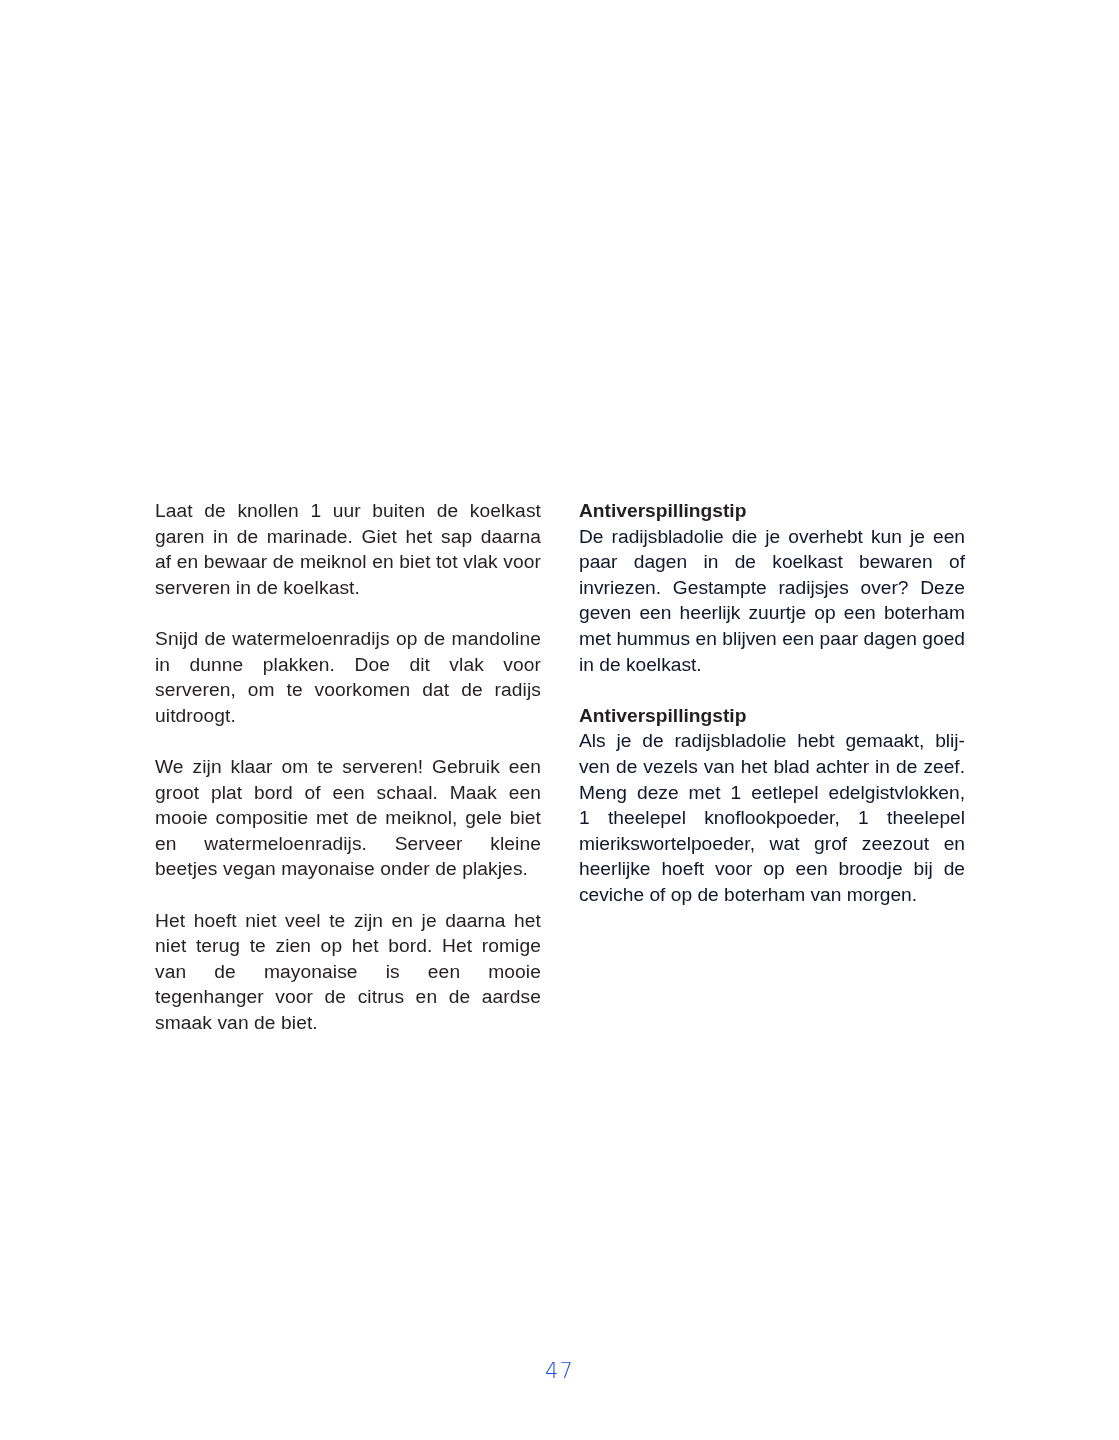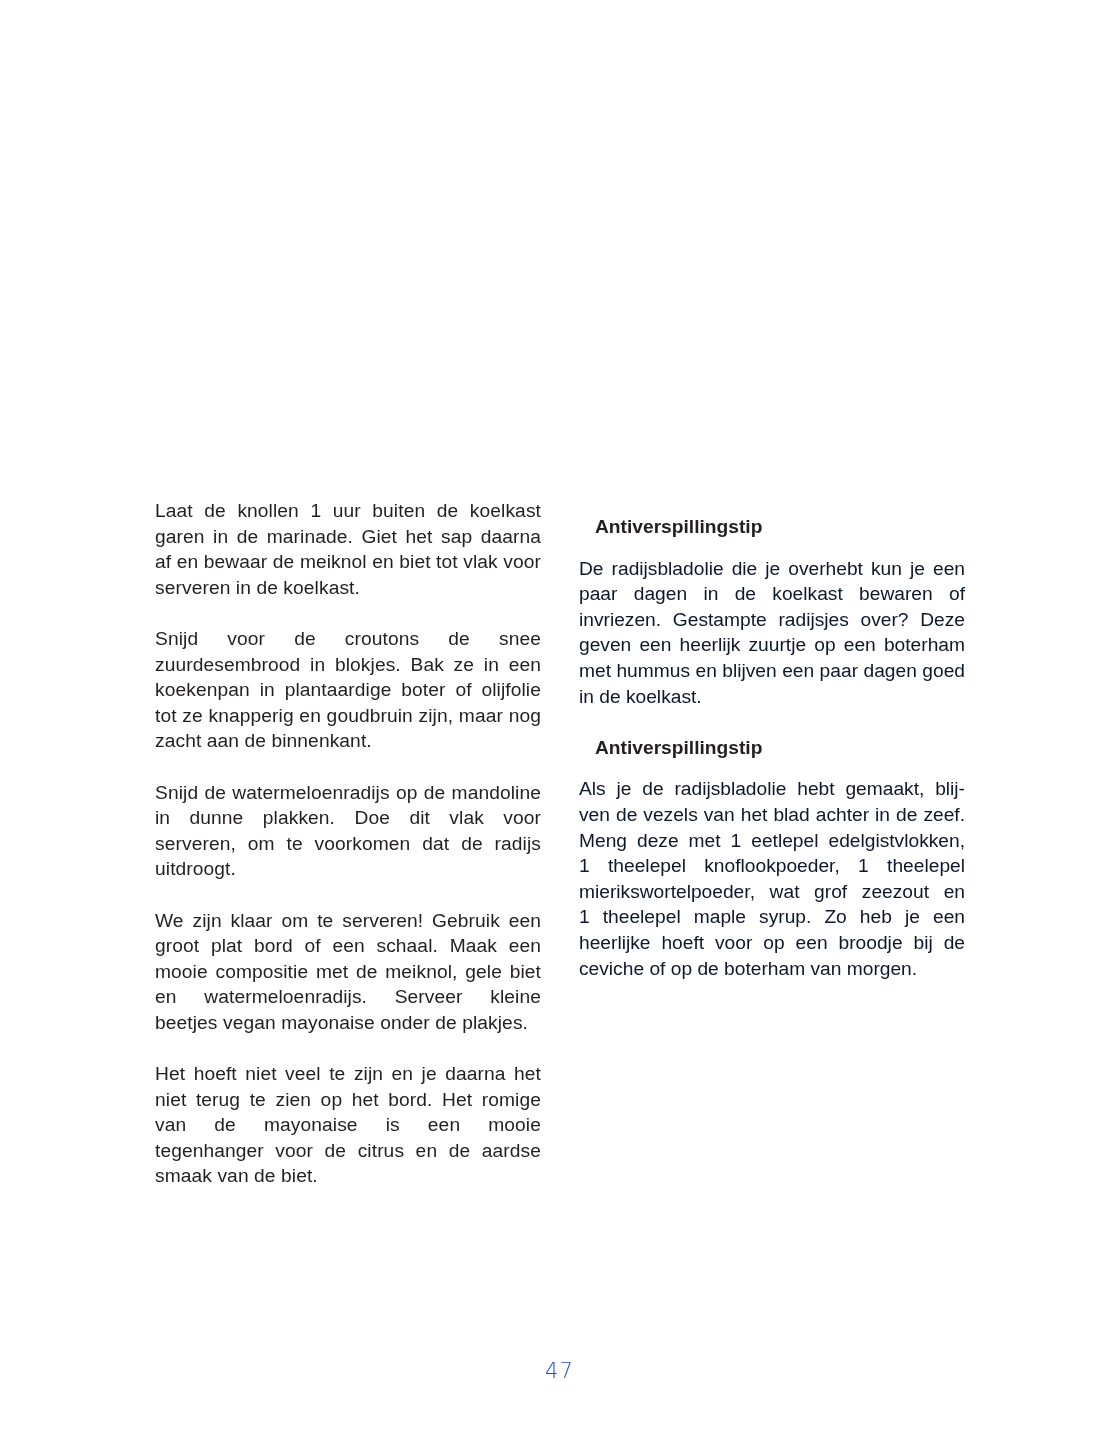--- a/index.html
+++ b/index.html
@@ -68,21 +68,21 @@
 
   .tip-block:last-child {
     margin-bottom: 0;
   }
 
   .tip-heading {
     font-size: 19.2px;
     line-height: 25.6px;
     font-weight: 700;
     text-align: left;
-    margin: 16px;
+    margin: 0;
     color: #231f20;
   }
 
   .tip-body {
     font-size: 19.2px;
     line-height: 25.6px;
     text-align: justify;
     text-justify: inter-word;
     hyphens: manual;
     margin: 0;
@@ -121,42 +121,40 @@
 </style>
 </head>
 <body>
 
 <div class="page">
 
   <div class="content">
 
     <div class="column">
       <p class="para lastline-left">Laat de knollen 1 uur buiten de koelkast garen in de marinade. Giet het sap daarna af en bewaar de meiknol en biet tot vlak voor serveren in de koelkast.</p>
-      <p class="para lastline-left">Snijd voor de croutons de snee zuurdesembrood in blokjes. Bak ze in een koekenpan in plantaardige boter of olijfolie tot ze knapperig en goudbruin zijn, maar nog zacht aan de binnenkant.</p>
       <p class="para lastline-left">Snijd de watermeloenradijs op de mandoline in dunne plakken. Doe dit vlak voor serveren, om te voorkomen dat de radijs uitdroogt.</p>
       <p class="para lastline-left">We zijn klaar om te serveren! Gebruik een groot plat bord of een schaal. Maak een mooie compositie met de meiknol, gele biet en watermeloenradijs. Serveer kleine beetjes vegan mayonaise onder de plakjes.</p>
       <p class="para lastline-left">Het hoeft niet veel te zijn en je daarna het niet terug te zien op het bord. Het romige van de mayonaise is een mooie tegenhanger voor de citrus en de aardse smaak van de biet.</p>
     </div>
 
     <div class="column">
 
       <div class="tip-block">
         <p class="tip-heading">Antiverspillingstip</p>
         <p class="tip-body lastline-left">De radijsbladolie die je overhebt kun je een paar dagen in de koelkast bewaren of invriezen. Gestampte radijsjes over? Deze geven een heerlijk zuurtje op een boterham met hummus en blijven een paar dagen goed in de koelkast.</p>
       </div>
 
       <div class="tip-block">
         <p class="tip-heading">Antiverspillingstip</p>
         <p class="tip-body">
             <span class="jline">Als je de radijsbladolie hebt gemaakt, blij-</span>
             <span class="jline">ven de vezels van het blad achter in de zeef.</span>
             <span class="jline">Meng deze met 1 eetlepel edelgistvlokken,</span>
             <span class="jline">1 theelepel knoflookpoeder, 1 theelepel</span>
             <span class="jline">mierikswortelpoeder, wat grof zeezout en</span>
-            <span class="jline">1 theelepel maple syrup. Zo heb je een</span>
             <span class="jline">heerlijke hoeft voor op een broodje bij de</span>
             <span class="jline loose">ceviche of op de boterham van morgen.</span>
           </p>
       </div>
 
     </div>
 
   </div>
 
   <div class="folio">47</div>

